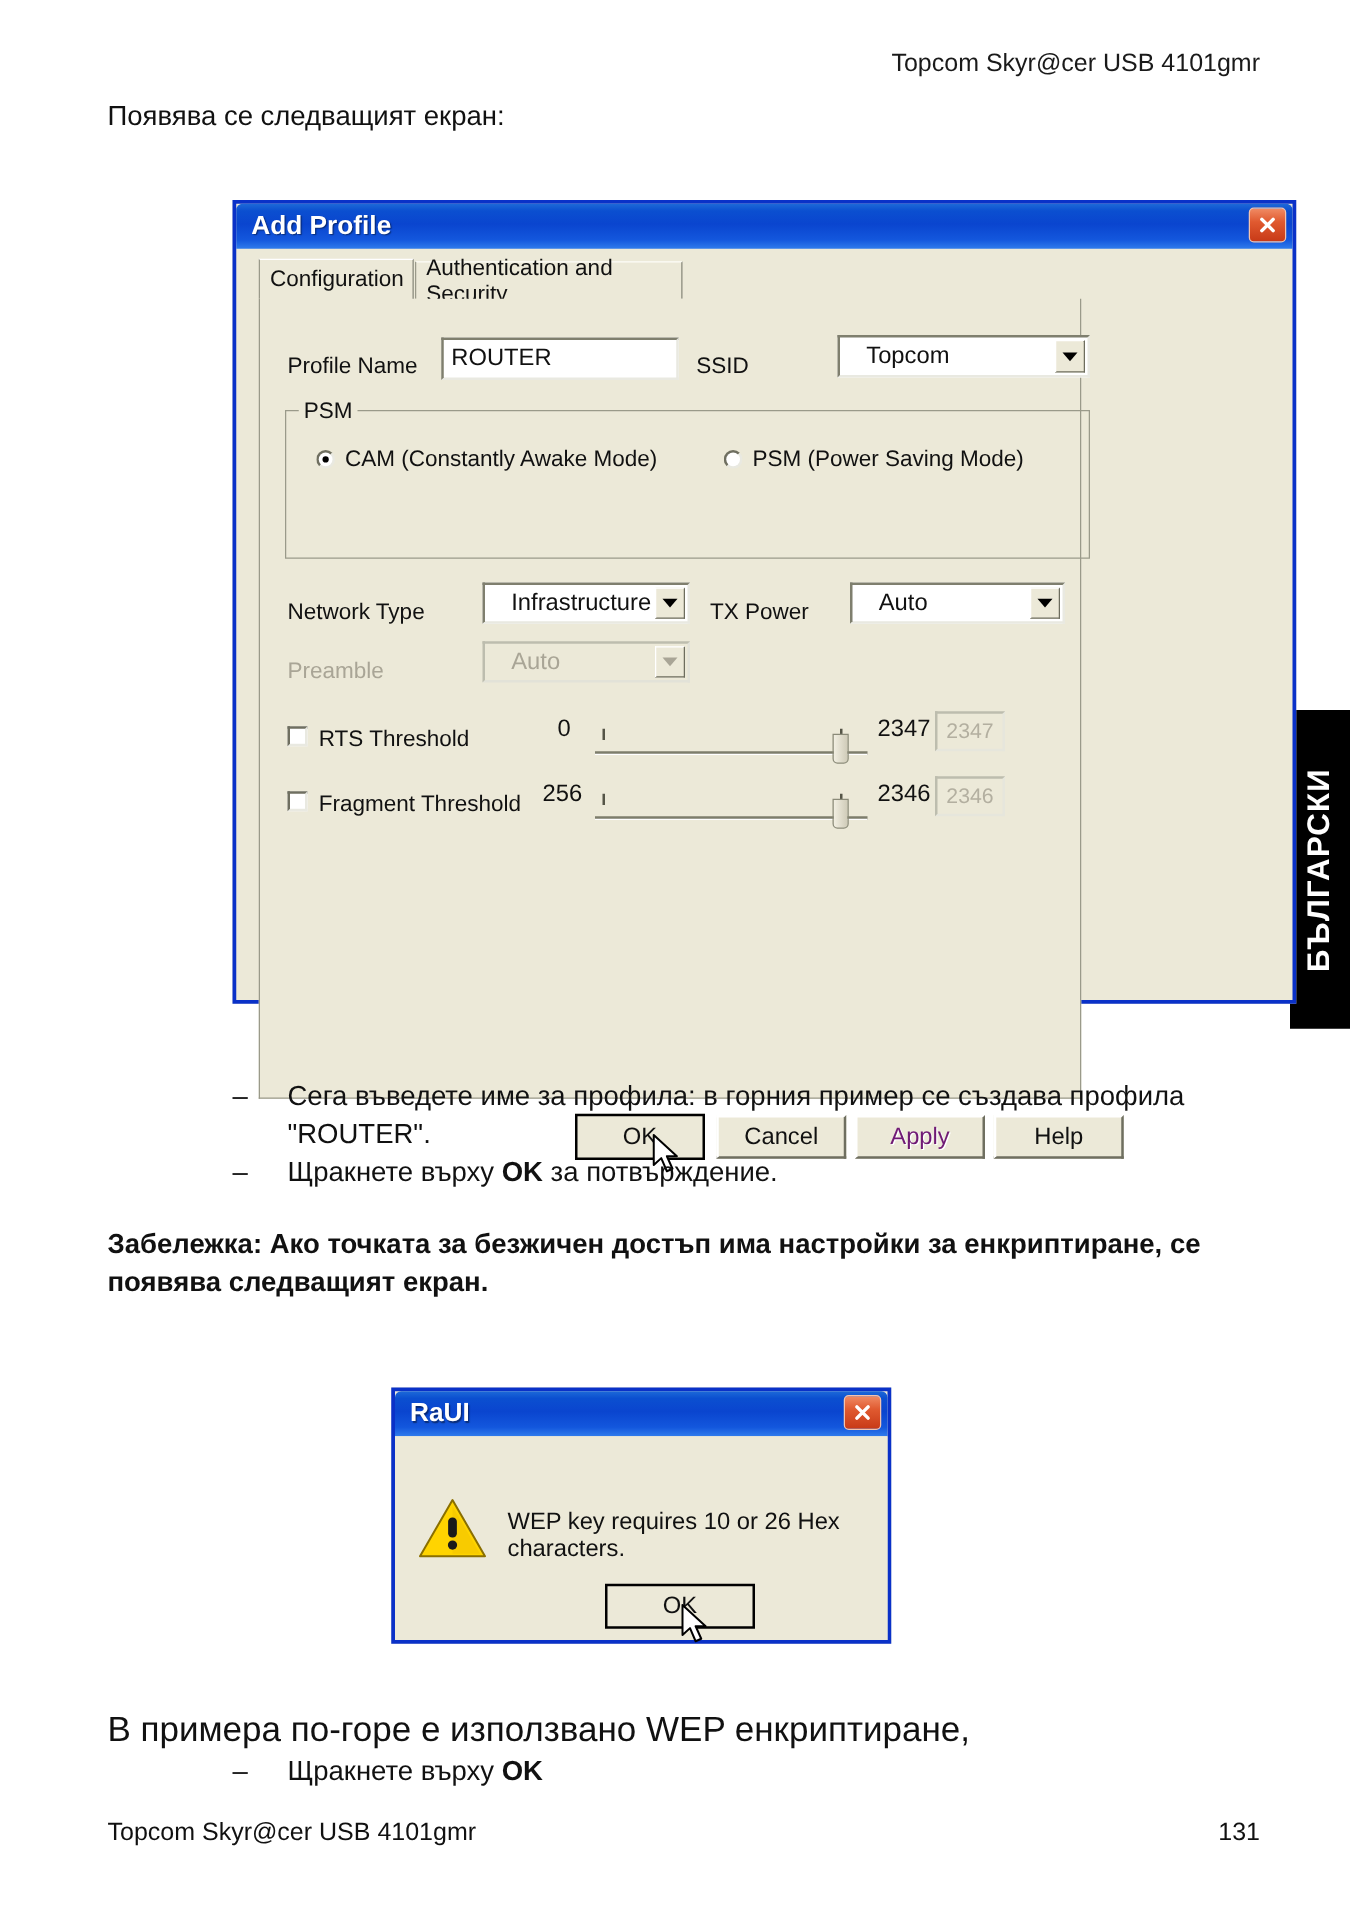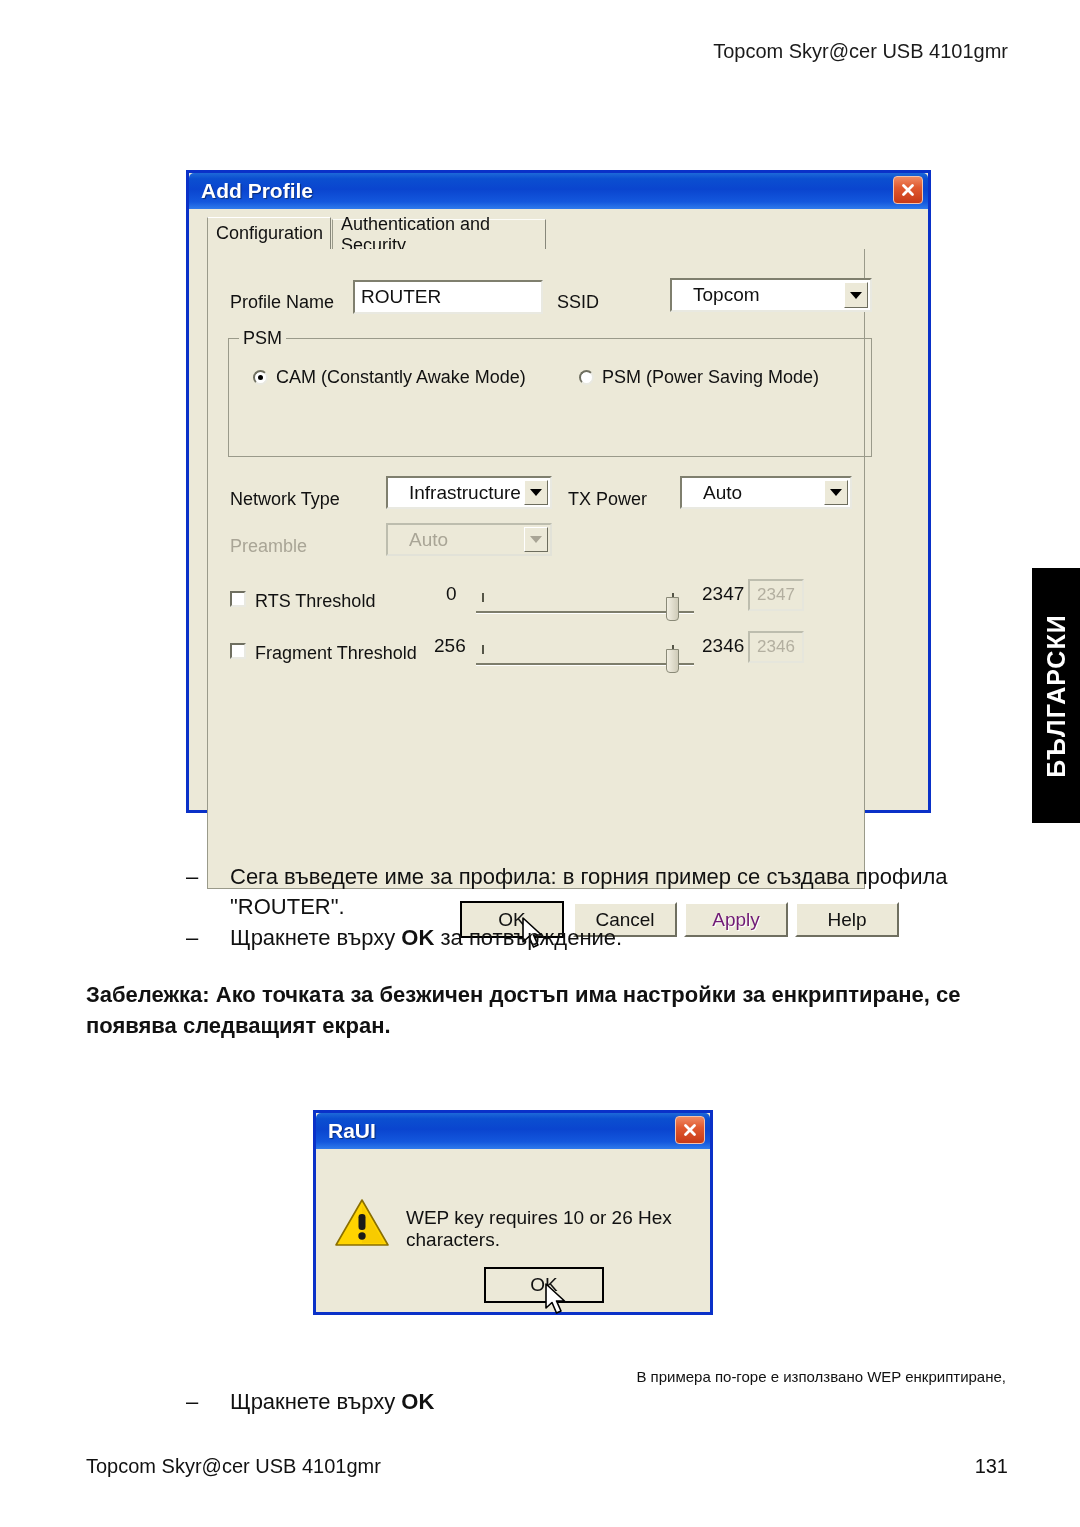--- a/index.html
+++ b/index.html
@@ -45,21 +45,21 @@
   .bul-dash { width: 56px; flex: 0 0 56px; text-align: left; padding-left: 100px; }
   .bul-text { flex: 1; padding-left: 44px; }
   .bul-text b { font-weight: bold; }
 
   .note {
     position: absolute; left: 86px; top: 980px; width: 900px;
     font-size: 22px; font-weight: bold; color: #111; line-height: 1.4;
   }
 
   .tail { position: absolute; left: 86px; top: 1368px; width: 920px; }
-  .tail-line1 { font-size: 15px; color: #111; text-align: right; }
+  .tail-line1 { font-size: 28px; color: #111; }
   .tail-row { display: flex; font-size: 22px; color: #111; margin-top: 4px; }
   .tail-dash { width: 56px; flex: 0 0 56px; padding-left: 100px; }
   .tail-text { padding-left: 44px; }
 
   .footer {
     position: absolute; left: 86px; right: 72px; top: 1455px;
     display: flex; justify-content: space-between;
     font-size: 20px; color: #111;
   }
 
@@ -199,26 +199,27 @@
   }
   .warn { position:absolute; left: 18px; top: 48px; width: 56px; height: 52px; }
 </style>
 </head>
 <body>
 
 <div class="page">
 
   <div class="hdr-right">Topcom Skyr@cer USB 4101gmr</div>
 
+  <div class="intro">Появява се следващият екран:</div>
 
   <div class="lang-tab">
     <span>БЪЛГАРСКИ</span>
   </div>
 
-  <div class="xpwin" style="left:186px; top:170px; width:745px; height:643px;">
+  <div class="xpwin" style="left:186px; top:160px; width:851px; height:643px;">
 
     <div class="xptitle">
       <div class="ttl">Add Profile</div>
       <div class="xpclose">
         <svg width="16" height="16" viewBox="0 0 16 16" aria-hidden="true">
           <path d="M3.5 3.5 L12.5 12.5 M12.5 3.5 L3.5 12.5" stroke="#ffffff" stroke-width="2.8" stroke-linecap="round"></path>
         </svg>
       </div>
     </div>
 

